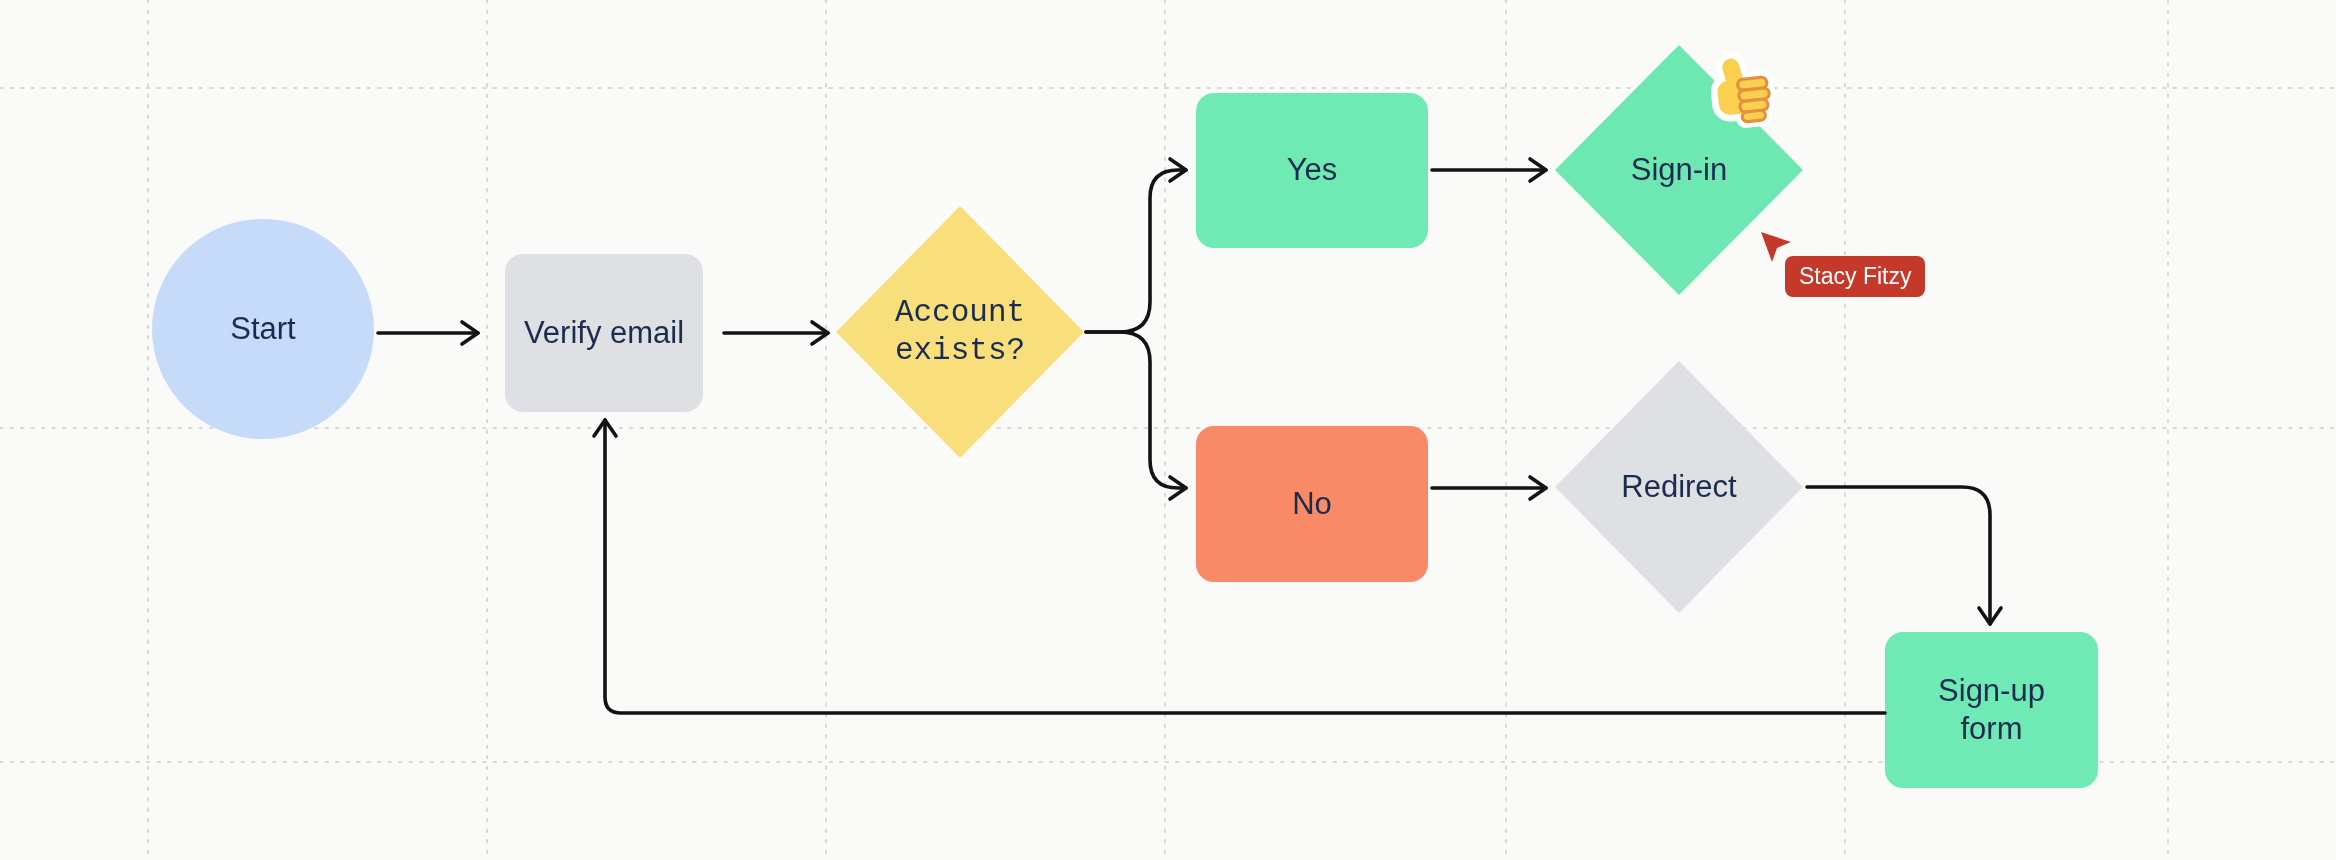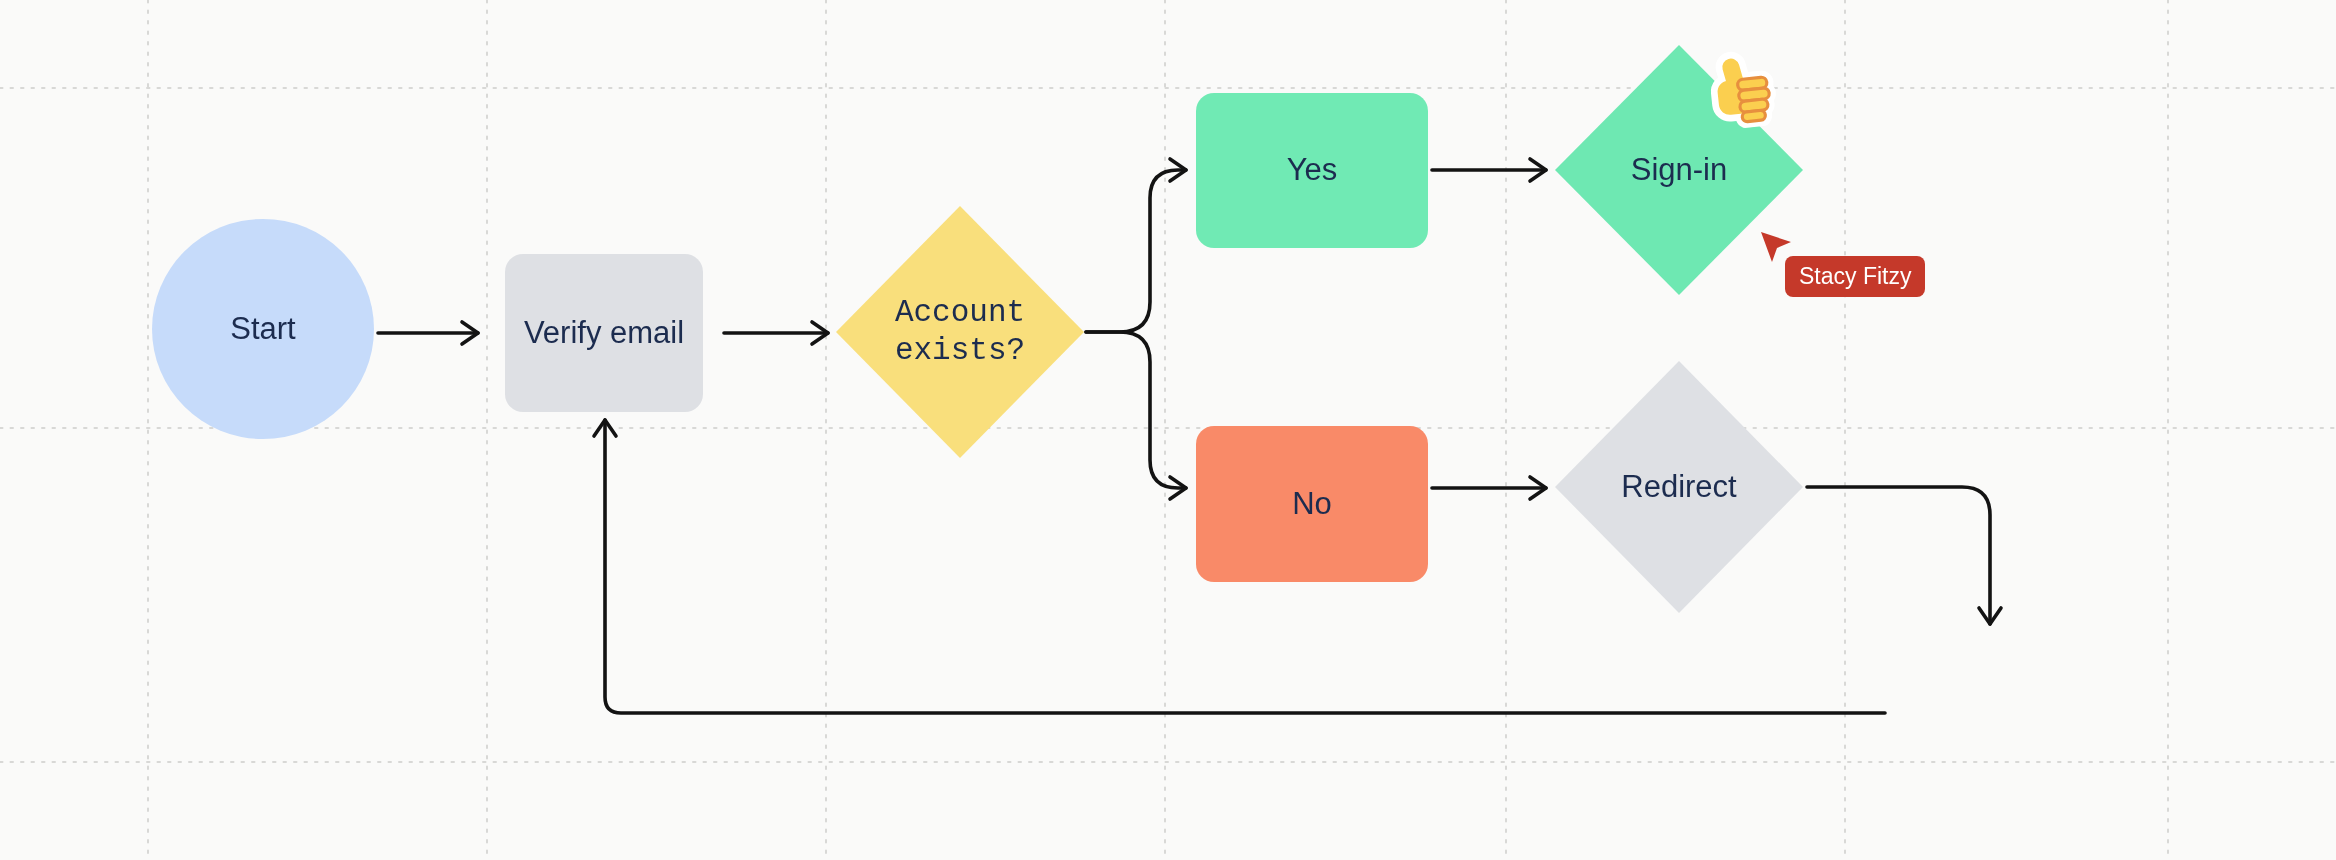--- a/index.html
+++ b/index.html
@@ -82,20 +82,23 @@
   </div>
 
   <div class="node diamond n-signin">
     <span>Sign-in</span>
   </div>
 
   <div class="node diamond n-redirect">
     <span>Redirect</span>
   </div>
 
+  <div class="node rect n-signup">
+    <span class="label-xnarrow">Sign-up form</span>
+  </div>
 
   <svg class="layer conn-svg" width="2336" height="860">
     <defs>
       <marker id="arrow" markerWidth="30" markerHeight="30" refX="23" refY="15" orient="auto" markerUnits="userSpaceOnUse">
         <path d="M7,4 L23,15 L7,26" fill="none" stroke="#131313" stroke-width="3.6" stroke-linecap="round" stroke-linejoin="round"></path>
       </marker>
     </defs>
     <g fill="none" stroke="#131313" stroke-width="3.6" stroke-linecap="round">
       <path d="M378,333 H478" marker-end="url(#arrow)"></path>
       <path d="M724,333 H828" marker-end="url(#arrow)"></path>

